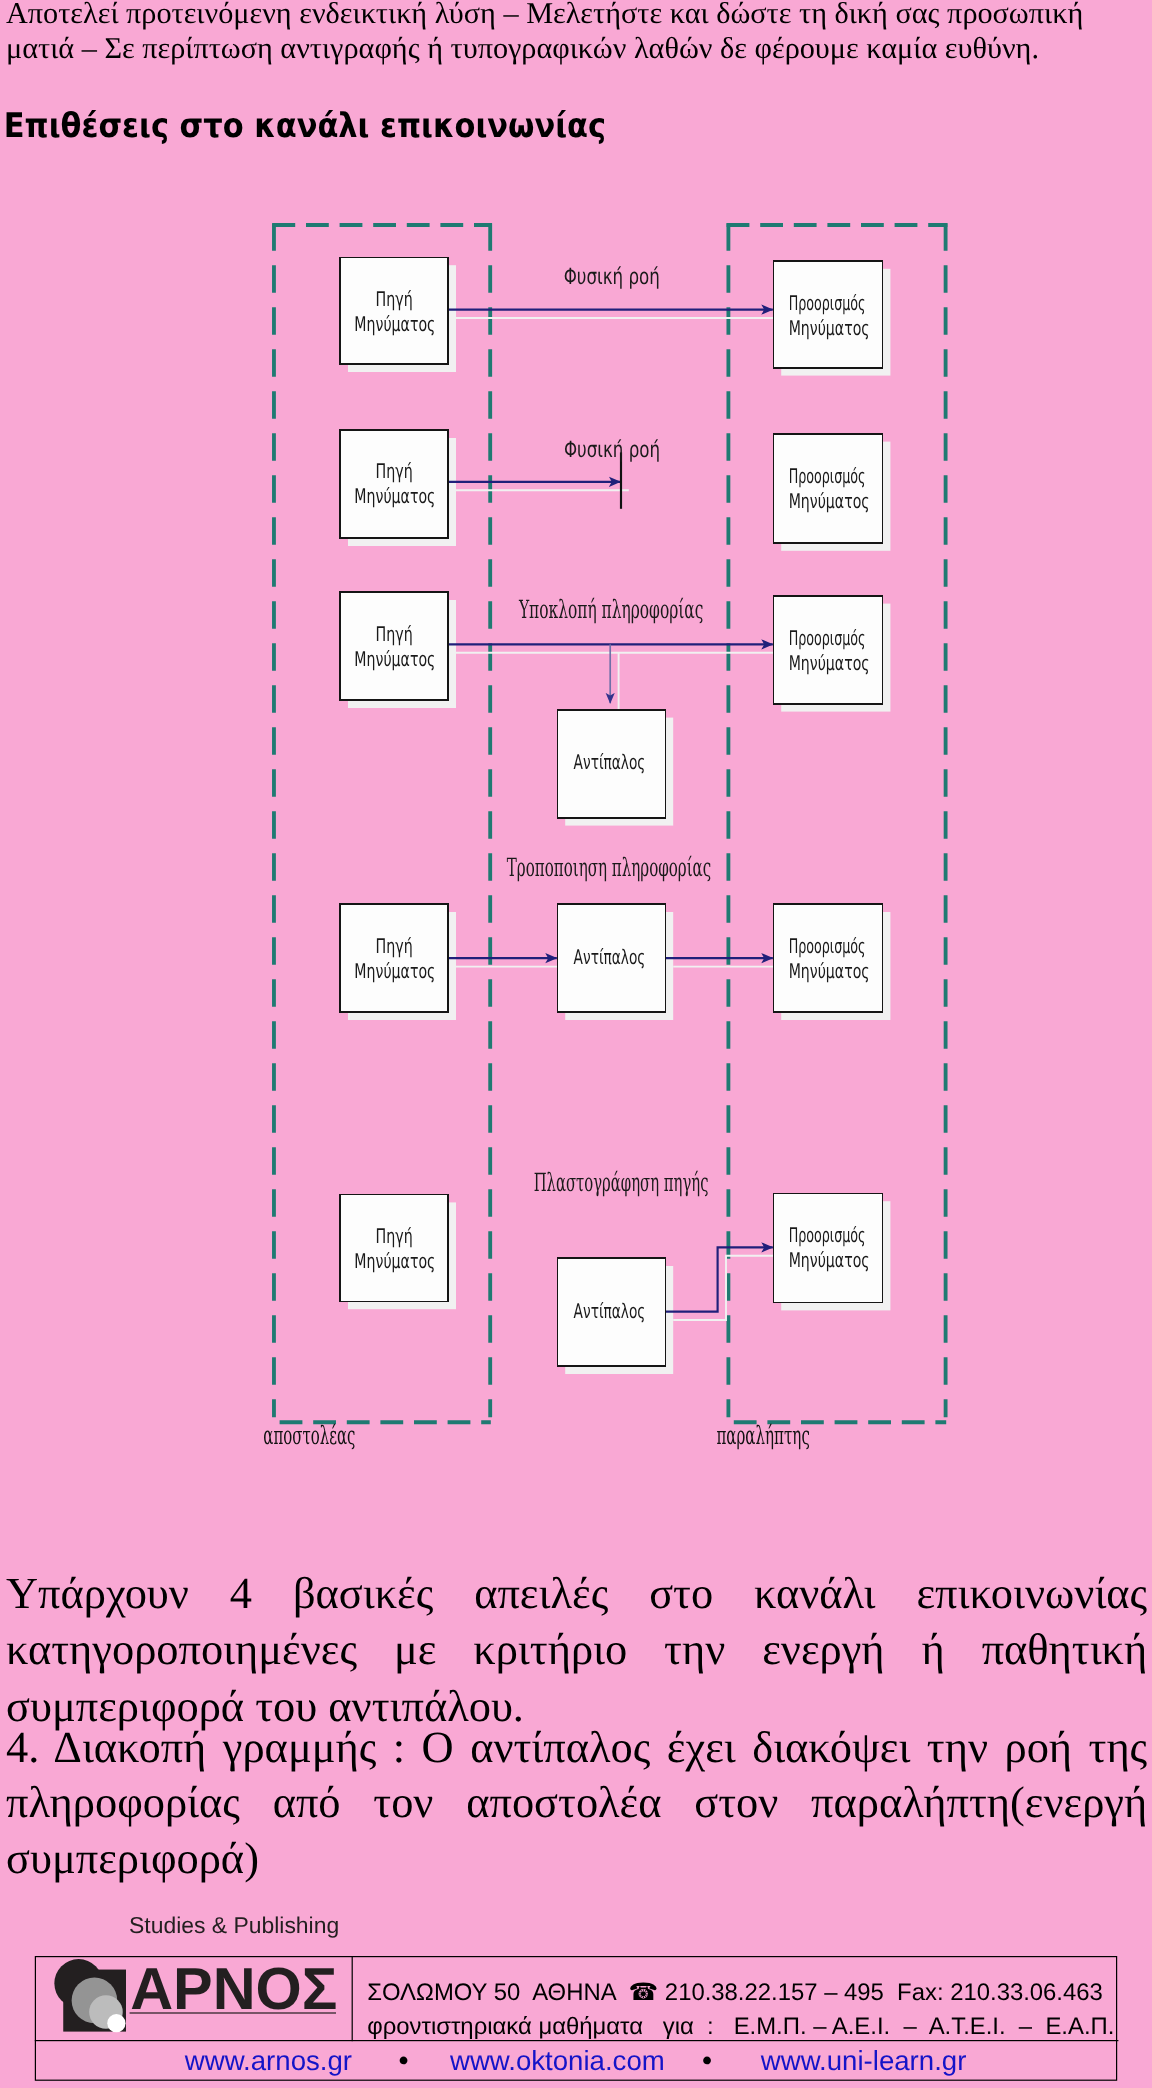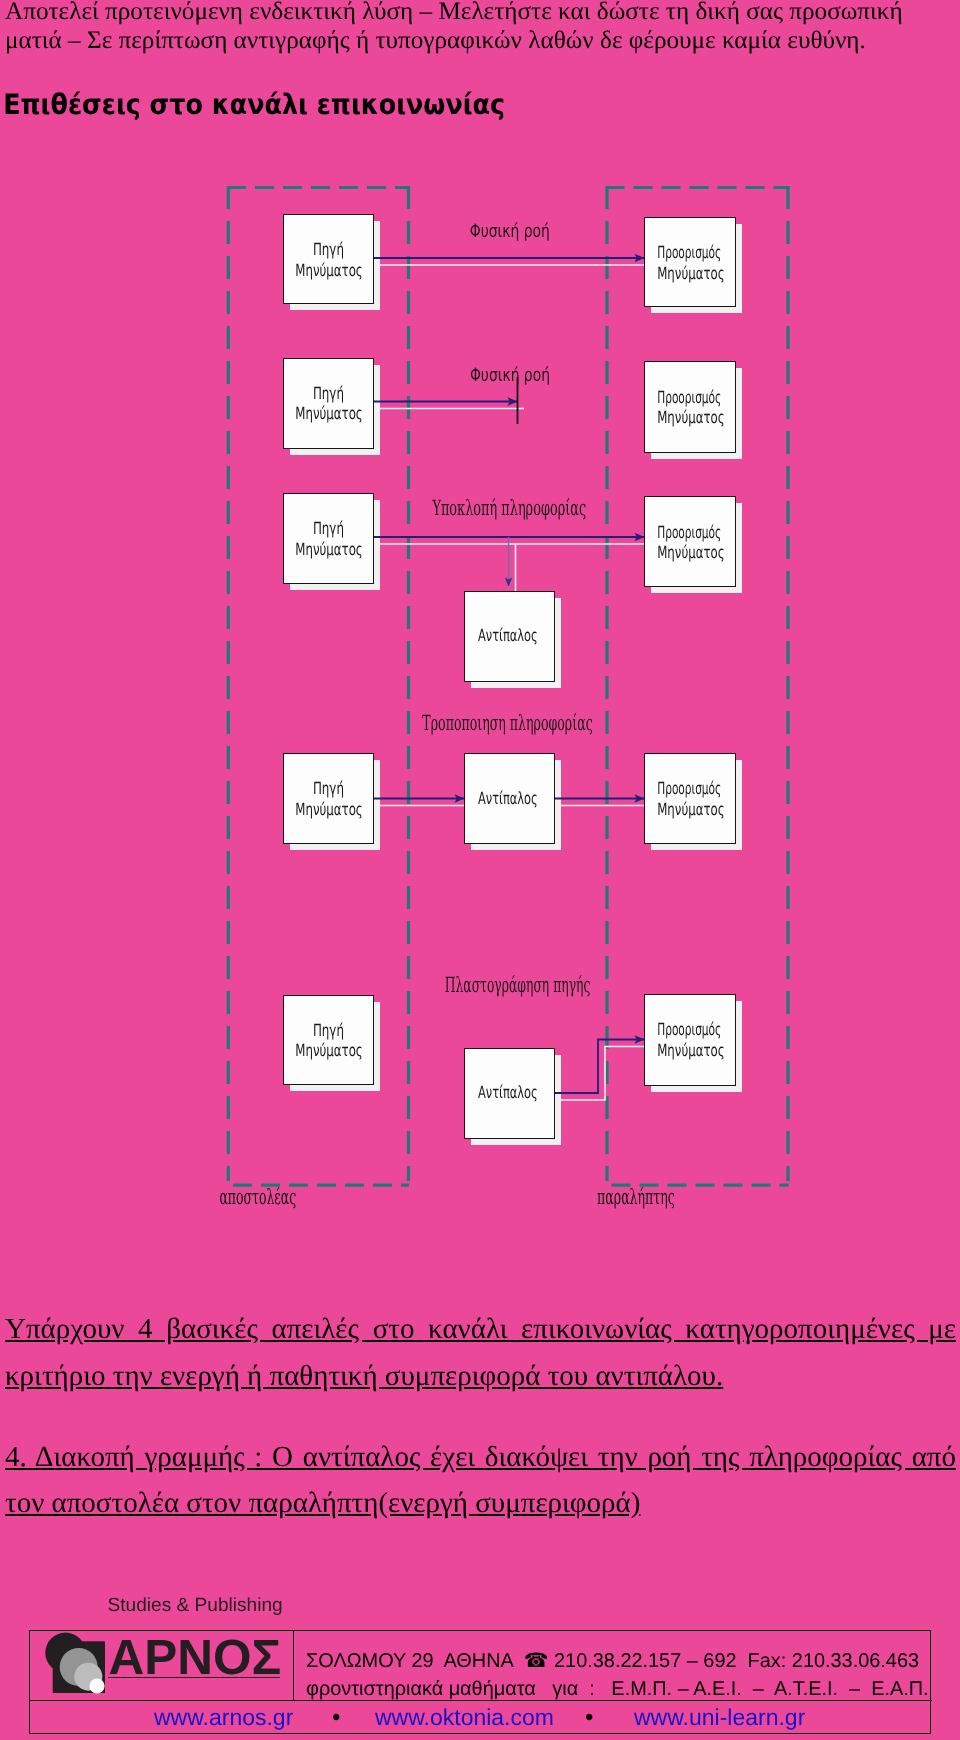--- a/index.html
+++ b/index.html
@@ -1,33 +1,33 @@
 <!DOCTYPE html>
 <html><head>
 <meta charset="utf-8">
 <title>doc</title>
 <style>
   html,body{margin:0;padding:0;background:#fff;}
   body{width:960px;height:1740px;position:relative;
        font-family:"Liberation Serif",serif;color:#000;-webkit-font-smoothing:antialiased;text-rendering:geometricPrecision;}
-  .page{position:absolute;left:0;top:0;width:960px;height:1740px;overflow:hidden;background:#ec4899;}
+  .page{position:absolute;left:0;top:0;width:960px;height:1740px;overflow:hidden;background:#f9a8d4;}
 
   
   .intro{position:absolute;left:5px;top:-3.2px;width:910px;
          font-size:25.2px;line-height:29.6px;}
 
   
   .heading{position:absolute;left:3.2px;top:87.5px;
            font-family:"DejaVu Sans",sans-serif;font-stretch:condensed;font-weight:bold;font-size:28.2px;text-align:right;}
 
   
   #diagram{position:absolute;left:0;top:0;}
 
   
-  .para{position:absolute;font-size:29px;line-height:46.8px;text-align:justify;text-decoration:underline;}
+  .para{position:absolute;font-size:37px;line-height:46.8px;text-align:justify;}
   .p1{left:5px;top:1306px;width:951px;}
   .p2{left:5px;top:1433.5px;width:951px;}
 
   
   .footer{position:absolute;left:0;top:0;width:880px;height:1740px;}
   .fbox{position:absolute;left:29px;top:1630px;width:900px;height:102px;
         border:1.6px solid #000;box-sizing:content-box;}
   .fmid{position:absolute;left:29px;top:1700px;width:903px;height:0;border-top:1.6px solid #000;}
   .fdiv{position:absolute;left:293px;top:1630px;width:0;height:71px;border-left:1.6px solid #000;}
   .logo{position:absolute;left:40px;top:1630px;}
@@ -255,21 +255,21 @@
       <circle cx="25.5" cy="22.8" r="20.2" fill="#231f20"></circle>
       <circle cx="38.7" cy="37" r="19" fill="#949494"></circle>
       <circle cx="48.3" cy="46.7" r="14" fill="#bcbcbc"></circle>
       <circle cx="57" cy="56" r="7.6" fill="#ffffff"></circle>
     </svg>
     <div class="logo-word">ΑΡΝΟΣ</div>
     <div class="logo-rule"></div>
     <div class="logo-sub">Studies &amp; Publishing</div>
 
     <div class="addr">
-      <div class="addr1">ΣΟΛΩΜΟΥ 29  ΑΘΗΝΑ  ☎ 210.38.22.157 – 692  Fax: 210.33.06.463</div>
+      <div class="addr1">ΣΟΛΩΜΟΥ 50  ΑΘΗΝΑ  ☎ 210.38.22.157 – 495  Fax: 210.33.06.463</div>
       <div class="addr2">φροντιστηριακά μαθήματα   για  :   Ε.Μ.Π. – Α.Ε.Ι.  –  Α.Τ.Ε.Ι.  –  Ε.Α.Π.</div>
     </div>
 
     <div class="links">
       <span class="lk l1">www.arnos.gr</span>
       <span class="sep s1">•</span>
       <span class="lk l2">www.oktonia.com</span>
       <span class="sep s2">•</span>
       <span class="lk l3">www.uni-learn.gr</span>
     </div>

